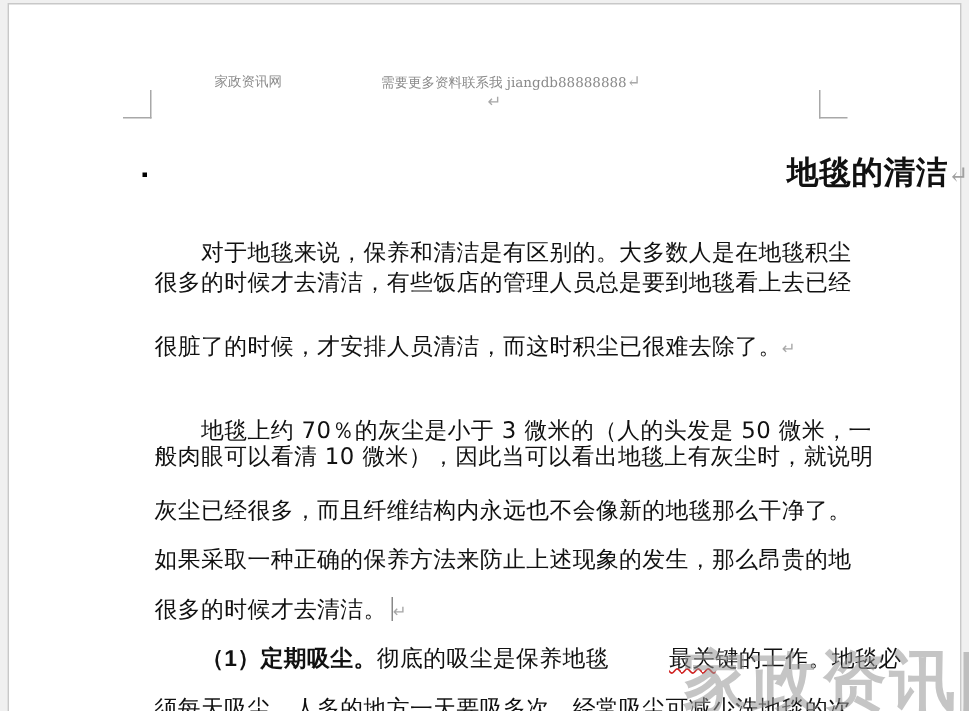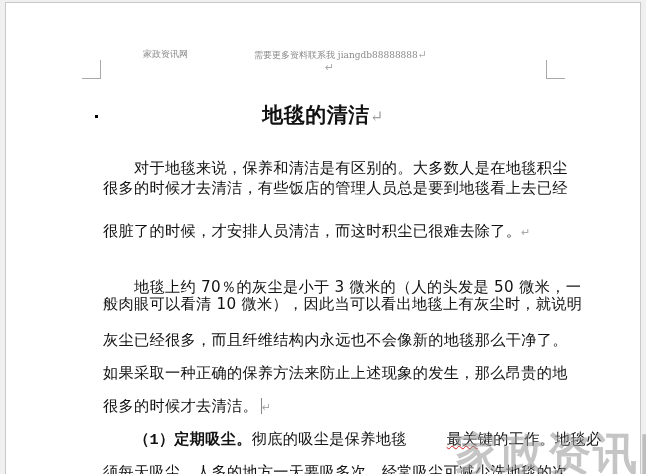--- a/index.html
+++ b/index.html
@@ -23,33 +23,33 @@
   .header-mark {
     position: absolute; left: 325px; top: 61px; font-size: 7px; color: #b0b0b0;
   }
   .corner { position: absolute; border-color: #a8a8a8; border-style: solid; width: 18px; height: 18px; }
   .corner-tl { left: 82px; top: 60px; border-width: 0 1px 1px 0; }
   .corner-tr { left: 546px; top: 60px; border-width: 0 0 1px 1px; }
   .bullet {
     position: absolute; left: 95px; top: 115px; width: 3px; height: 3px; background: #000;
   }
   .title {
-    position: absolute; left: 0; width: 646px; top: 101px; text-align: center;
+    position: absolute; left: 0; width: 646px; top: 101px; text-align: right;
     font-family: "DejaVu Serif", serif; font-weight: bold; font-size: 21px; color: #111;
     letter-spacing: 0.5px;
   }
   .title .pm { color: #a0a0a0; font-weight: normal; font-size: 16px; }
   .line {
     position: absolute; left: 103px; white-space: nowrap;
     font-size: 15.2px; color: #111; letter-spacing: 0.3px;
     font-family: "DejaVu Sans", sans-serif;
     text-align: right;
   }
   .pm { color: #a8a8a8; font-size: 11px; }
-  .bold { font-weight: bold; font-family: Liberation Mono, monospace; }
+  .bold { font-weight: bold; font-family: Liberation Sans, sans-serif; }
   .squiggle { text-decoration: underline wavy #d02020; text-decoration-thickness: 1px; margin-left: 40px; }
   .cursor { display: inline-block; width: 1px; height: 16px; background: #888; vertical-align: -3px; margin-left: 3px; }
   .watermark {
     position: absolute; left: 455px; top: 425px; font-size: 44px; font-weight: bold;
     color: rgba(150,150,150,0.55); letter-spacing: 2px; white-space: nowrap;
     font-family: "DejaVu Sans", sans-serif;
   }
 </style>
 </head>
 <body>

